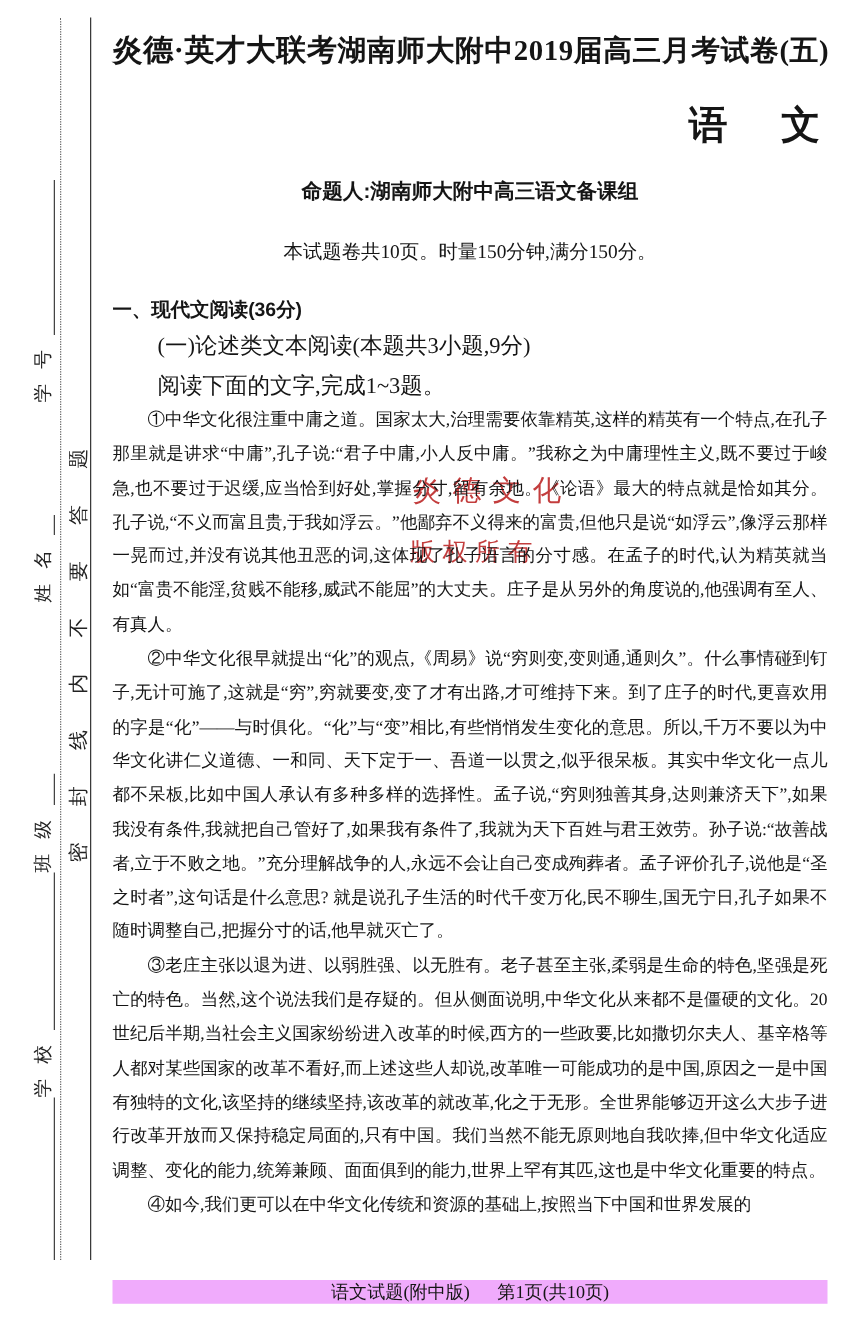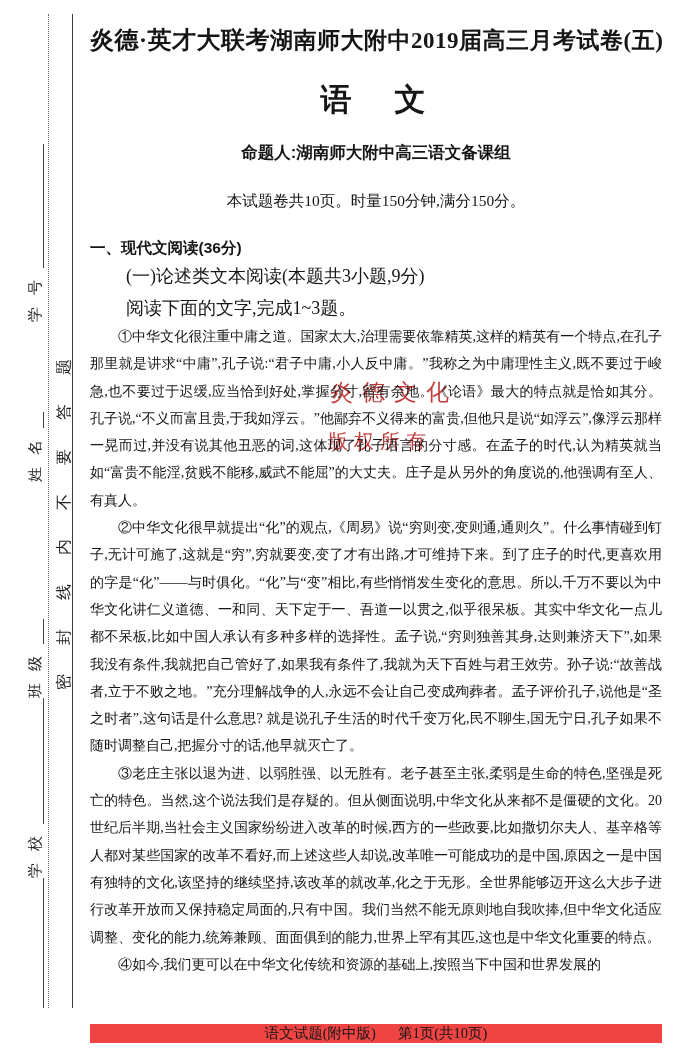--- a/index.html
+++ b/index.html
@@ -31,31 +31,31 @@
   .wm{position:absolute;z-index:1;color:#b91c1c;opacity:.85;
     font-family:Liberation Serif, serif;white-space:nowrap;}
   .wm1{left:330px;top:377px;font-size:23px;letter-spacing:9px;}
   .wm2{left:328px;top:428px;font-size:20px;letter-spacing:6px;}
   .wm3{left:328px;top:463px;font-size:25px;letter-spacing:6px;}
   
   .content{position:absolute;left:90px;top:0;width:572px;z-index:2;}
   .header-title{margin:24px 0 0;text-align:center;font-size:23px;font-weight:bold;
     white-space:nowrap;letter-spacing:.5px;}
   .brand{font-weight:900;font-size:24px;}
-  .subject{margin-top:23px;text-align:center;font-size:31px;font-weight:bold;letter-spacing:6px;}
+  .subject{margin-top:23px;text-align:right;font-size:31px;font-weight:bold;letter-spacing:6px;}
   .author{margin-top:21px;text-align:center;font-size:16.5px;font-weight:bold;
     font-family:"Liberation Sans","DejaVu Sans",sans-serif;}
   .info{margin-top:27px;text-align:center;font-size:15.5px;}
   .section-heading{margin-top:26px;font-size:15.5px;font-weight:bold;
     font-family:"Liberation Sans","DejaVu Sans",sans-serif;}
   .sub{font-size:18px;line-height:29px;text-indent:2em;margin:3px 0 0;}
   p.bodytext{font-size:14px;line-height:27.3px;text-align:justify;text-indent:2em;margin:0;}
   
   .footer{position:absolute;left:90px;top:1024px;width:572px;z-index:3;
-    text-align:center;font-size:14.5px;background:#ef4444;}
+    text-align:center;font-size:14.5px;background:#f0abfc;}
   .footer span{margin:0 11px;}
 </style>
 </head>
 <body>
 
 <div class="page">
 
   <div class="vline-dotted"></div>
   <div class="vline-solid"></div>
 

